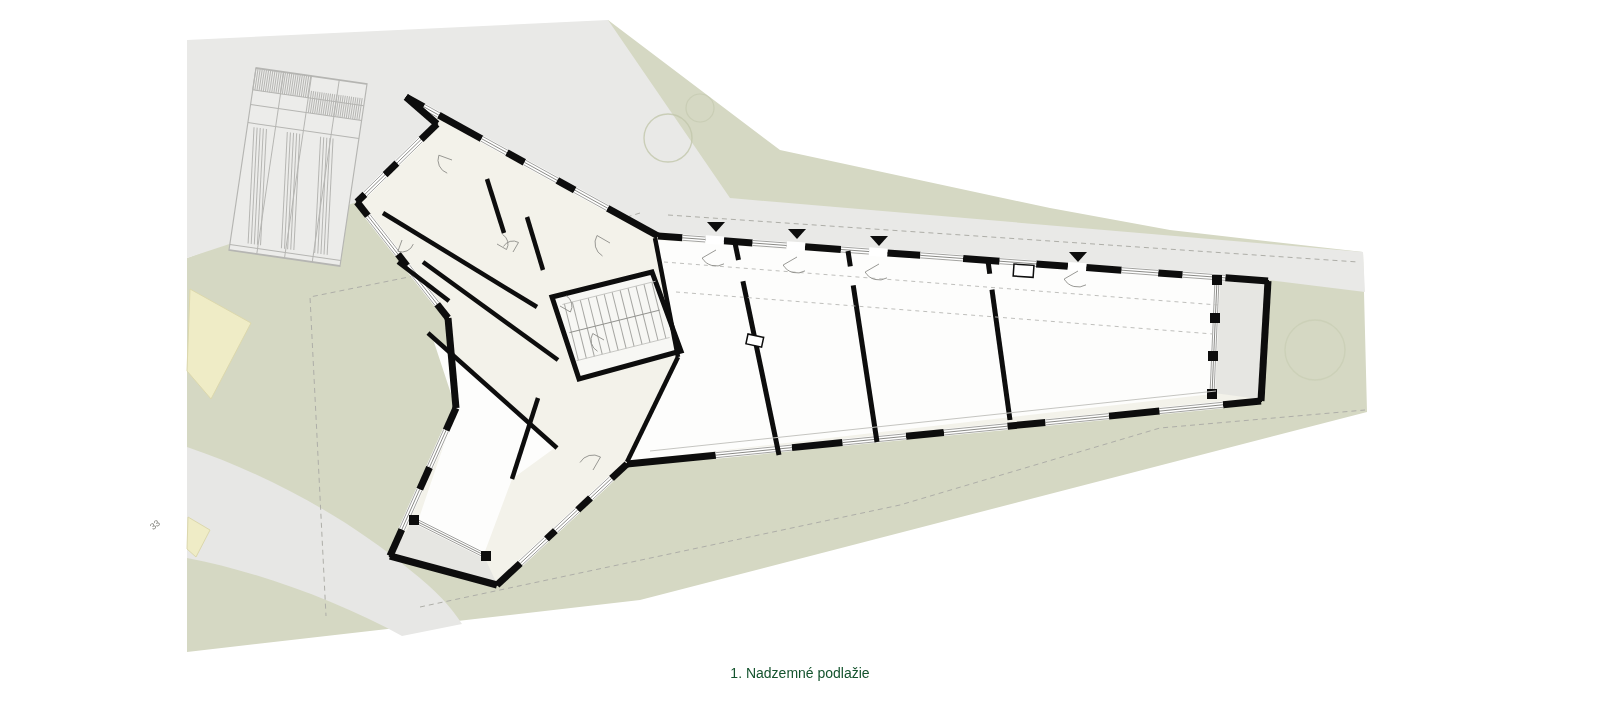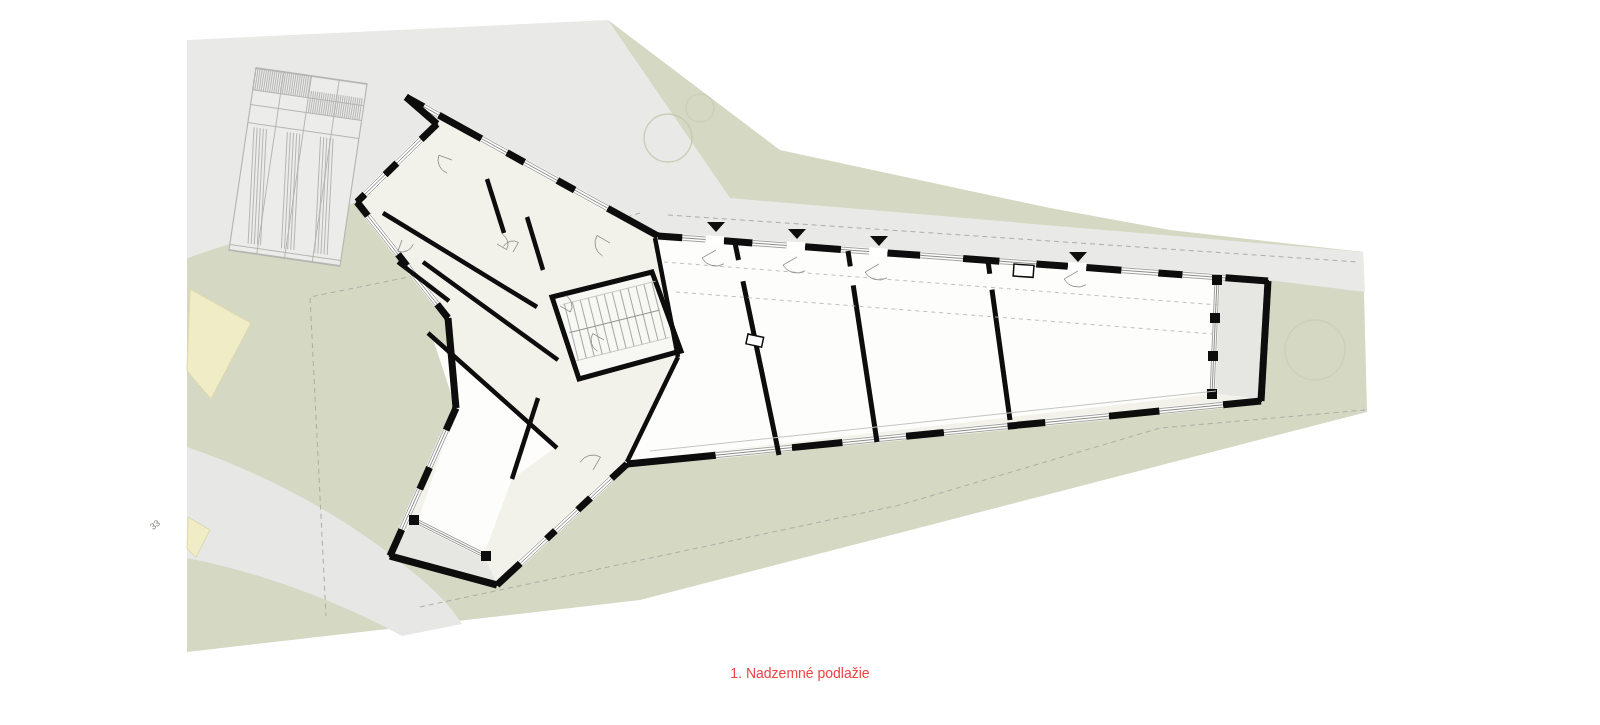--- a/index.html
+++ b/index.html
@@ -1,20 +1,20 @@
 <!DOCTYPE html>
 <html><head>
 <meta charset="utf-8">
 <style>
   html,body{margin:0;padding:0;background:#ffffff;}
   .page{position:relative;width:1600px;height:725px;background:#ffffff;overflow:hidden;
         font-family:"Liberation Sans", sans-serif;}
   #plan-svg{position:absolute;left:0;top:0;}
   .caption{position:absolute;left:0;top:665px;width:1600px;text-align:center;
-           font-size:14px;color:#ef4444;}
+           font-size:14px;color:#14532d;}
   .parcel-label{position:absolute;left:148px;top:524px;font-size:9px;color:#85857f;
                 transform:rotate(-38deg);transform-origin:left top;}
 </style>
 </head>
 <body>
 
 <div class="page">
   <svg id="plan-svg" width="1600" height="725" viewBox="0 0 1600 725">
       <g>
         <polygon points="608,20 780,150 1050,208 1170,230 1363,252 1367,412 640,600 187,652 187,258 352,196" fill="#d5d8c3" stroke="none" stroke-width="0"></polygon>

